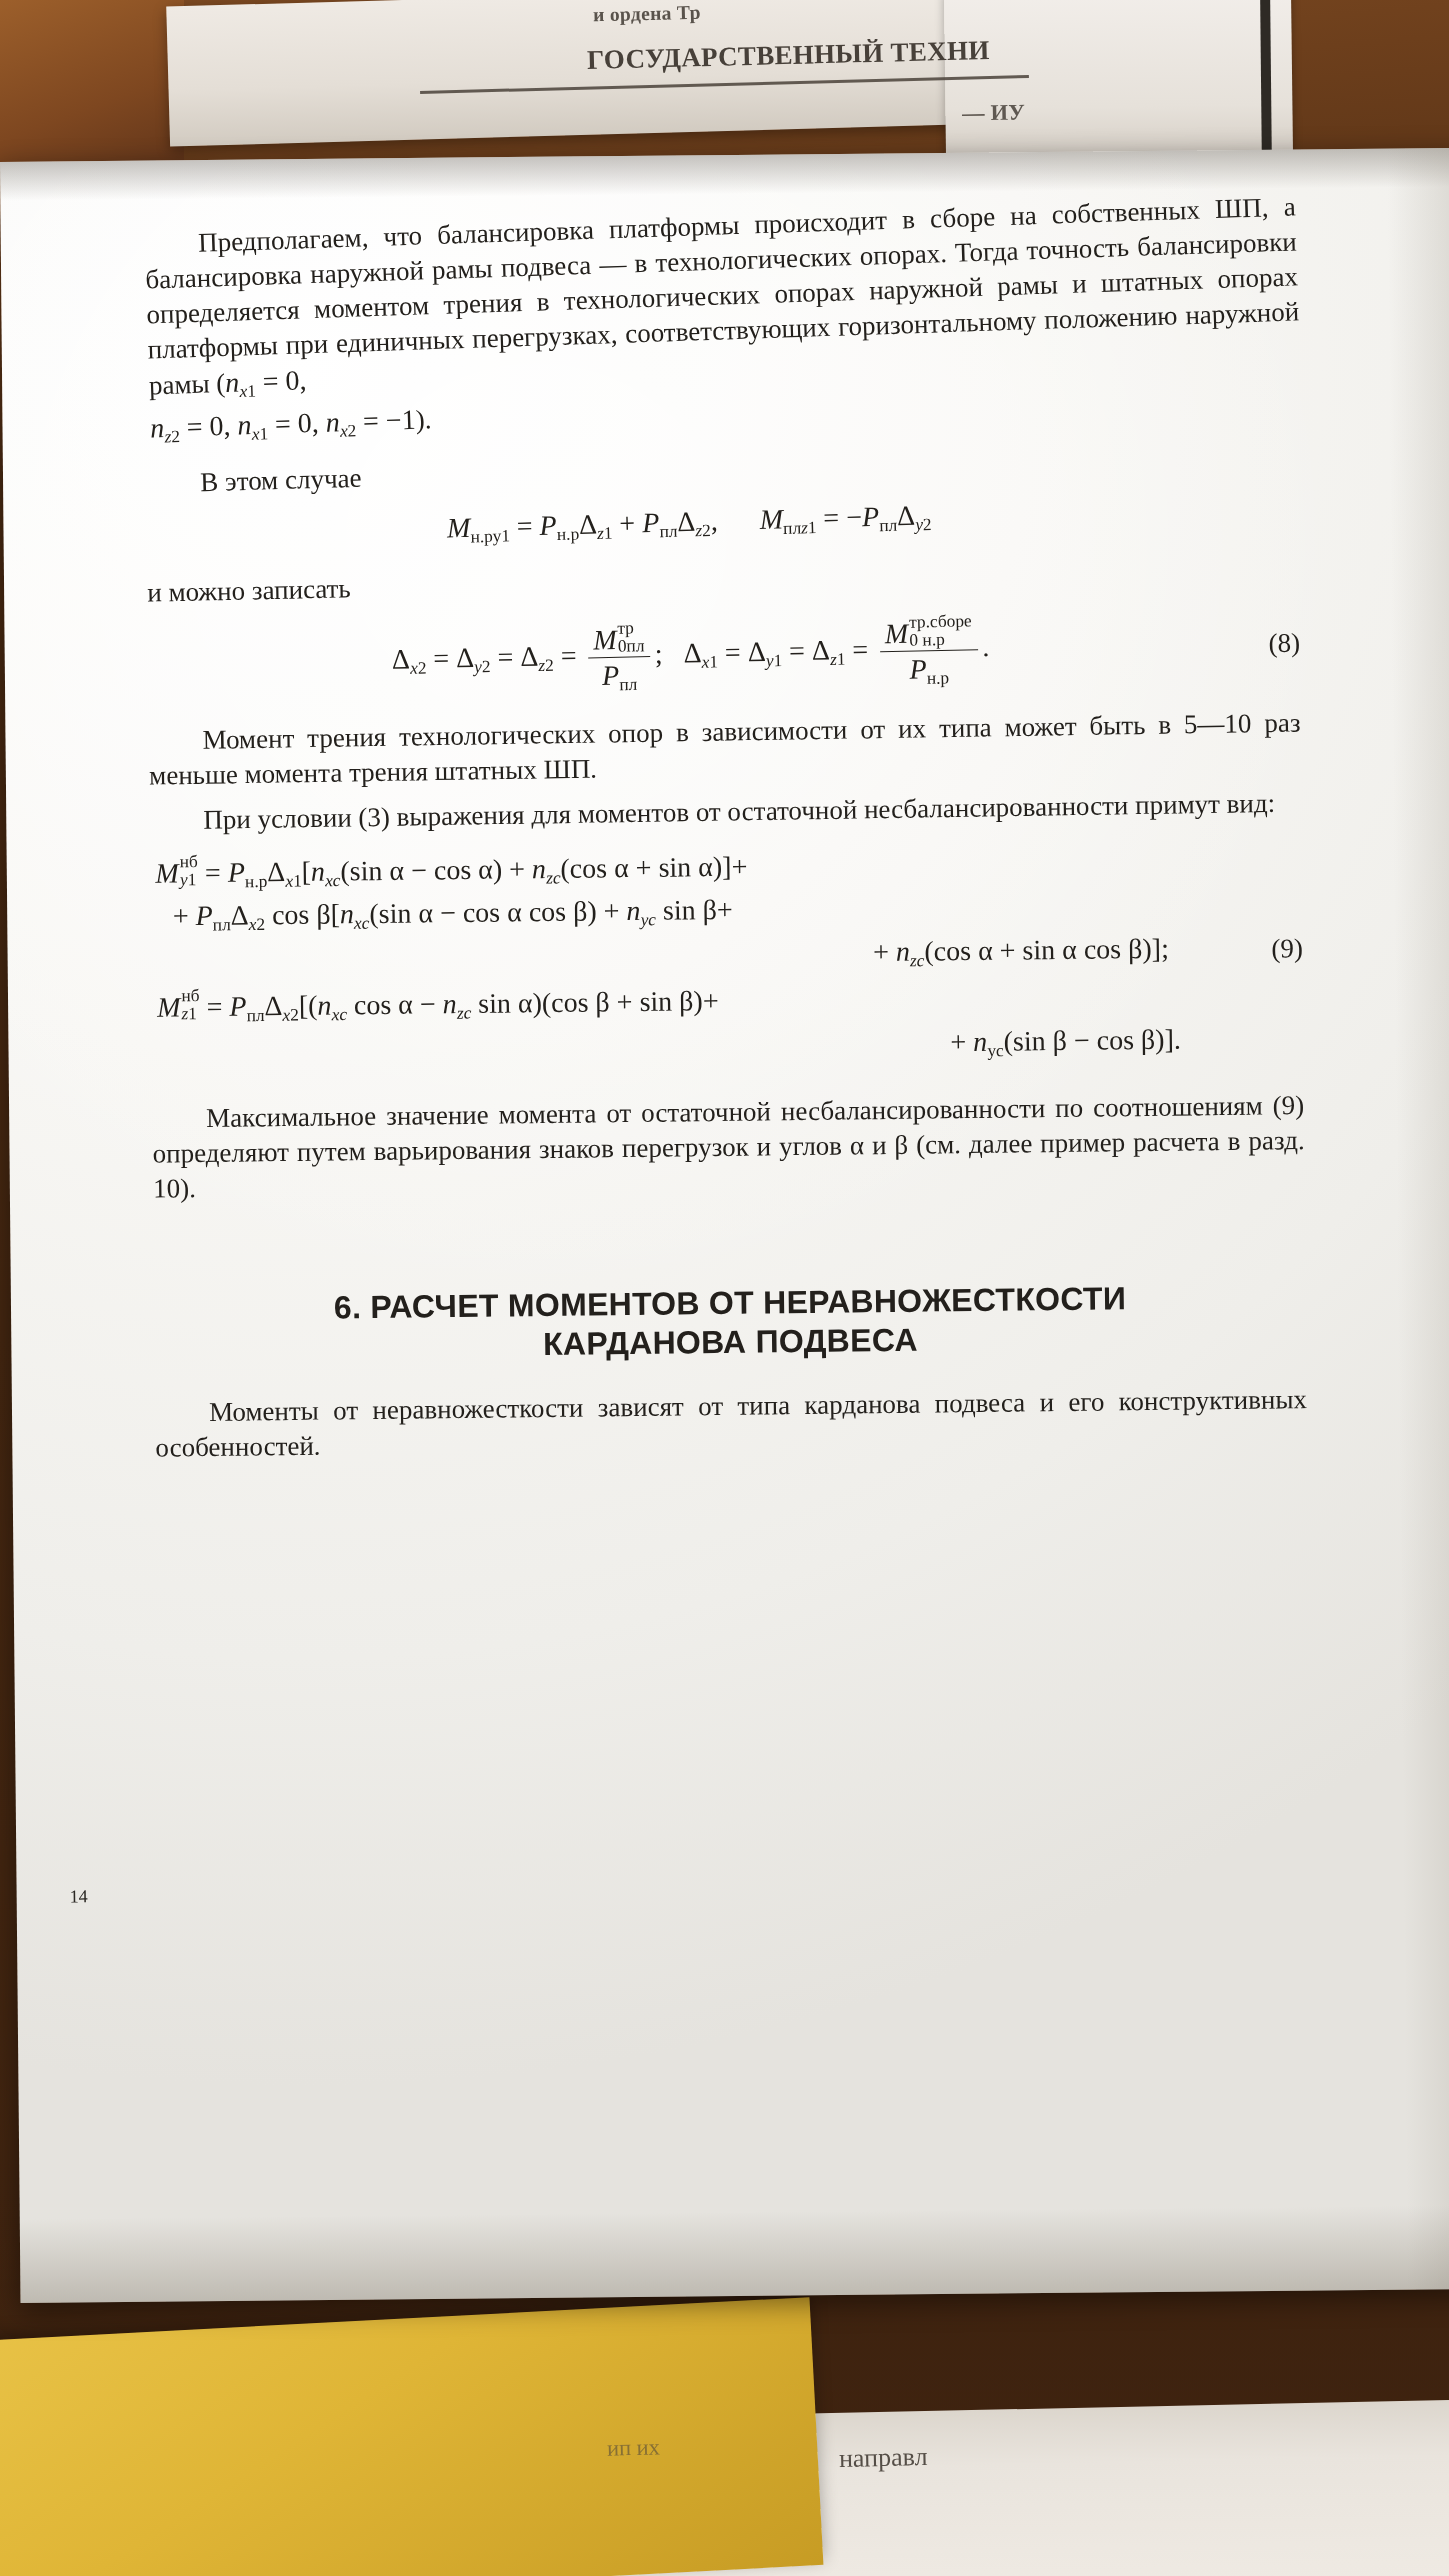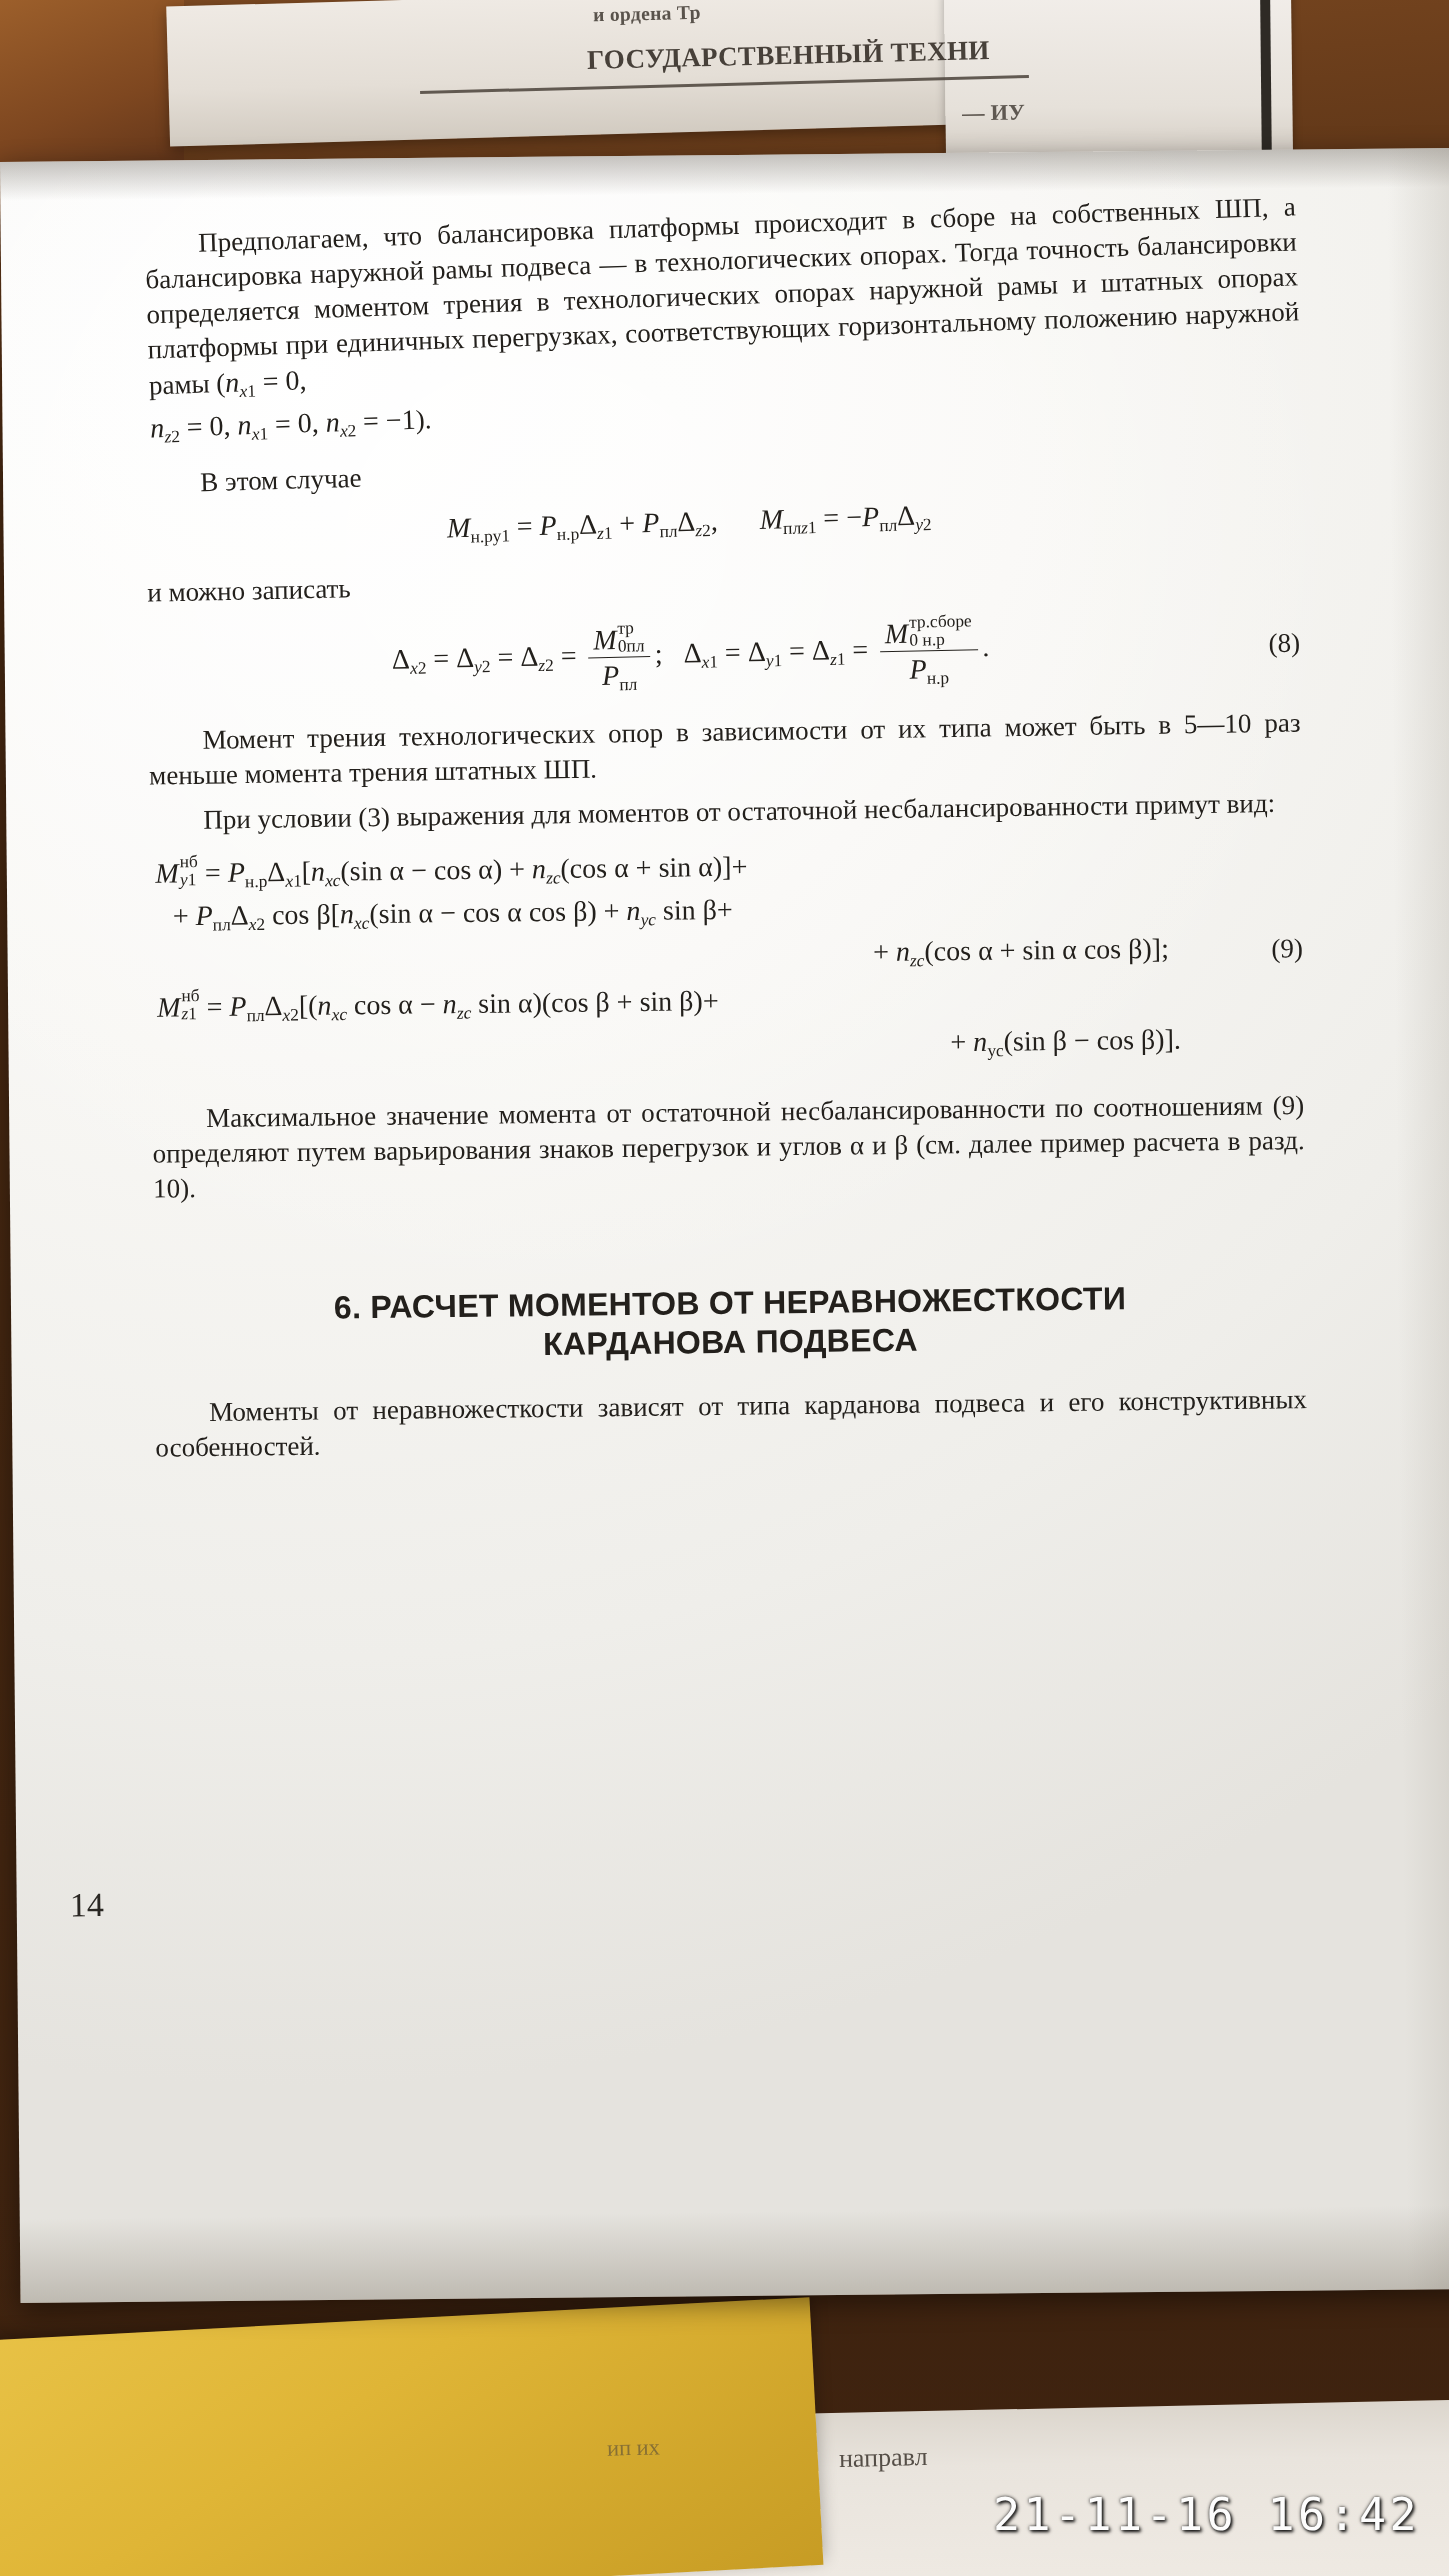--- a/index.html
+++ b/index.html
@@ -228,21 +228,21 @@
     text-align: center;
     margin: 0;
     line-height: 1.22;
     letter-spacing: 0.3px;
   }
   .section-wrap { margin-top: 84px; margin-bottom: 27px; }
   .page-number {
     position: absolute;
     left: 53px;
     top: 1725px;
-    font-size: 34px;
+    font-size: 18px;
     color: #2a2723;
     transform: rotate(-0.2deg);
   }
   
   #timestamp {
     position: absolute;
     right: 29px;
     bottom: 35px;
     font-family: "DejaVu Sans Mono", monospace;
     font-size: 45px;
@@ -357,15 +357,14 @@
 
       <div class="skew-e">
         <p class="indent">Моменты от неравножесткости зависят от типа карданова подвеса и его конструктивных особенностей.</p>
       </div>
 
     </div>
 
     <div class="page-number">14</div>
   </div>
 
-  <div id="timestamp">21-11-16 16:42</div>
 </div>
 
 
 </body></html>

